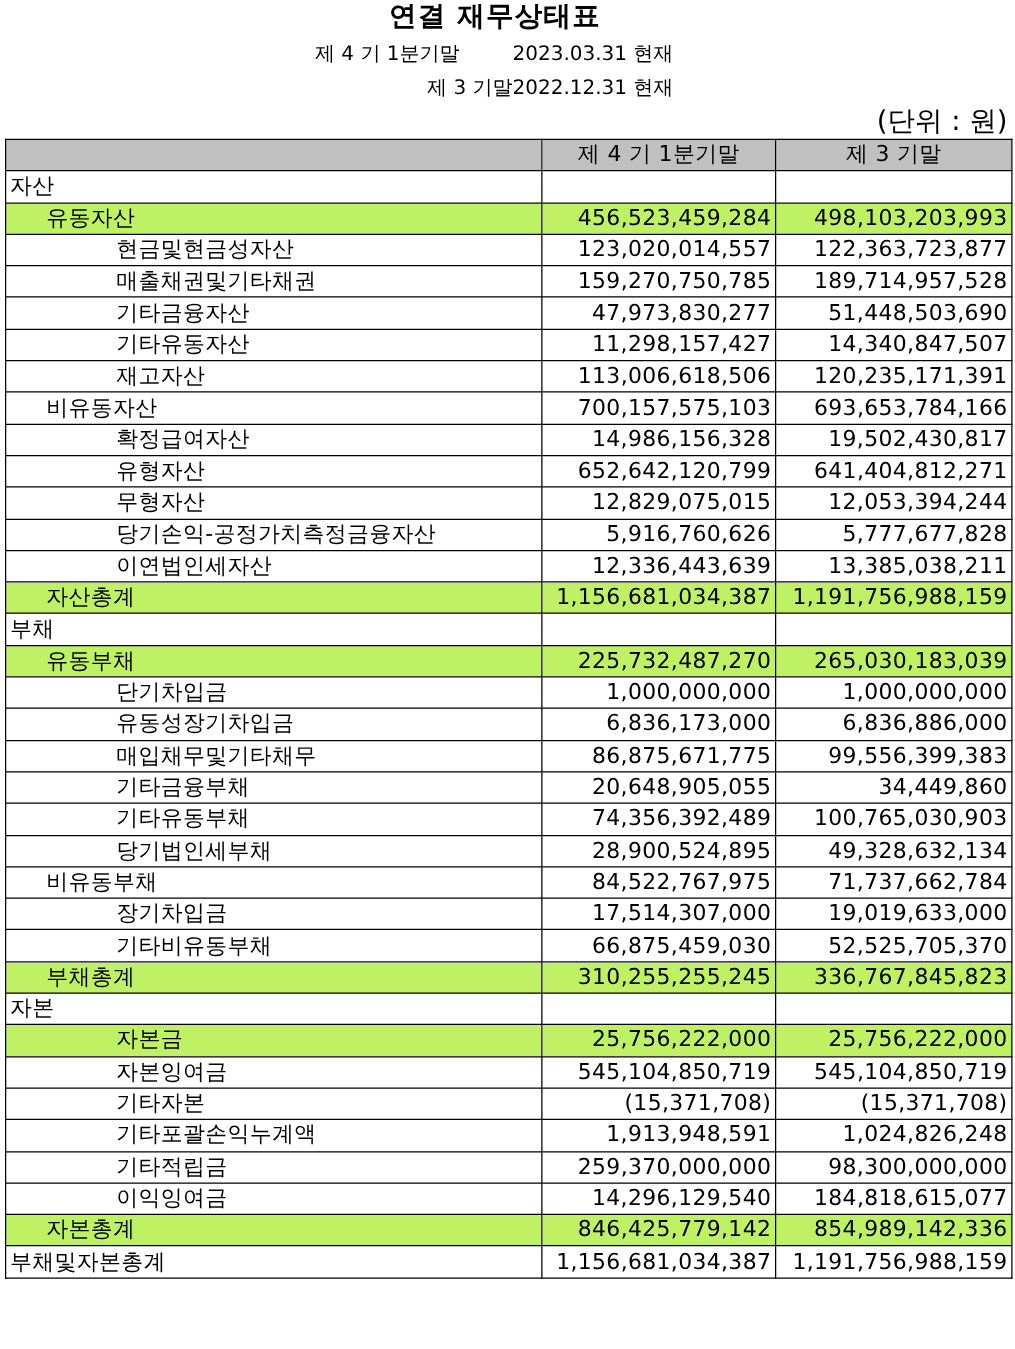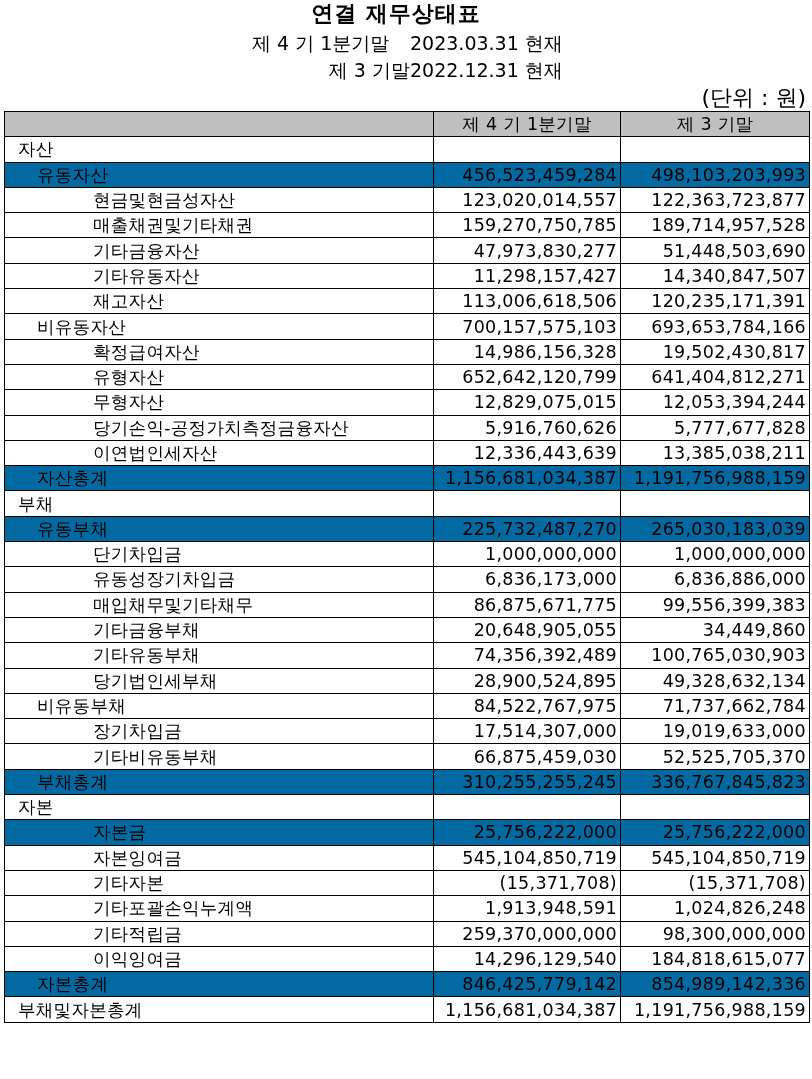--- a/index.html
+++ b/index.html
@@ -5,21 +5,21 @@
     html, body { margin: 0; padding: 0; background: #ffffff; }
     body {
       width: 812px; height: 1079px; position: relative; overflow: hidden;
       font-family: "DejaVu Sans", sans-serif; color: #000;
     }
     .title {
       position: absolute; left: 0; top: 0; width: 792px; text-align: center;
       font-size: 22px; font-weight: bold; line-height: 28px; letter-spacing: 1px;
     }
     .period {
-      position: absolute; left: 252px; font-size: 19px; line-height: 24px;
+      position: absolute; left: 252px; font-size: 16px; line-height: 24px;
       white-space: pre;
     }
     .period .lbl { display: inline-block; width: 158px; }
     .p1 { top: 31px; }
     .p2 { top: 58px; text-align: right; }
     .unit {
       position: absolute; right: 6px; top: 87px; font-size: 22px; line-height: 22px;
     }
     table {
       position: absolute; left: 4px; top: 111px;
@@ -29,22 +29,22 @@
     col.c1 { width: 429px; }
     col.c2 { width: 187px; }
     col.c3 { width: 189px; }
     td, th {
       border: 1.5px solid #000; padding: 0 3px; height: 24.3px;
       font-size: 17.5px; line-height: 24px; font-weight: normal;
       white-space: nowrap; overflow: hidden; letter-spacing: 0.3px;
     }
     th { background: #c0c0c0; text-align: center; }
     td.num { text-align: right; padding-right: 3px; }
-    tr.hl td { background: #0369a1; }
-    .ind0 { padding-left: 13px; }
+    tr.hl td { background: #bef264; }
+    .ind0 { padding-left: 3px; }
     .ind1 { padding-left: 32px; }
     .ind2 { padding-left: 88px; }
   </style>
 </head>
 <body>
 
 <div class="title">연결 재무상태표</div>
 <div class="period p1"><span class="lbl">제 4 기 1분기말</span><span>2023.03.31 현재</span></div>
 <div class="period p2"><span class="lbl">제 3 기말</span><span>2022.12.31 현재</span></div>
 <div class="unit">(단위 : 원)</div>

